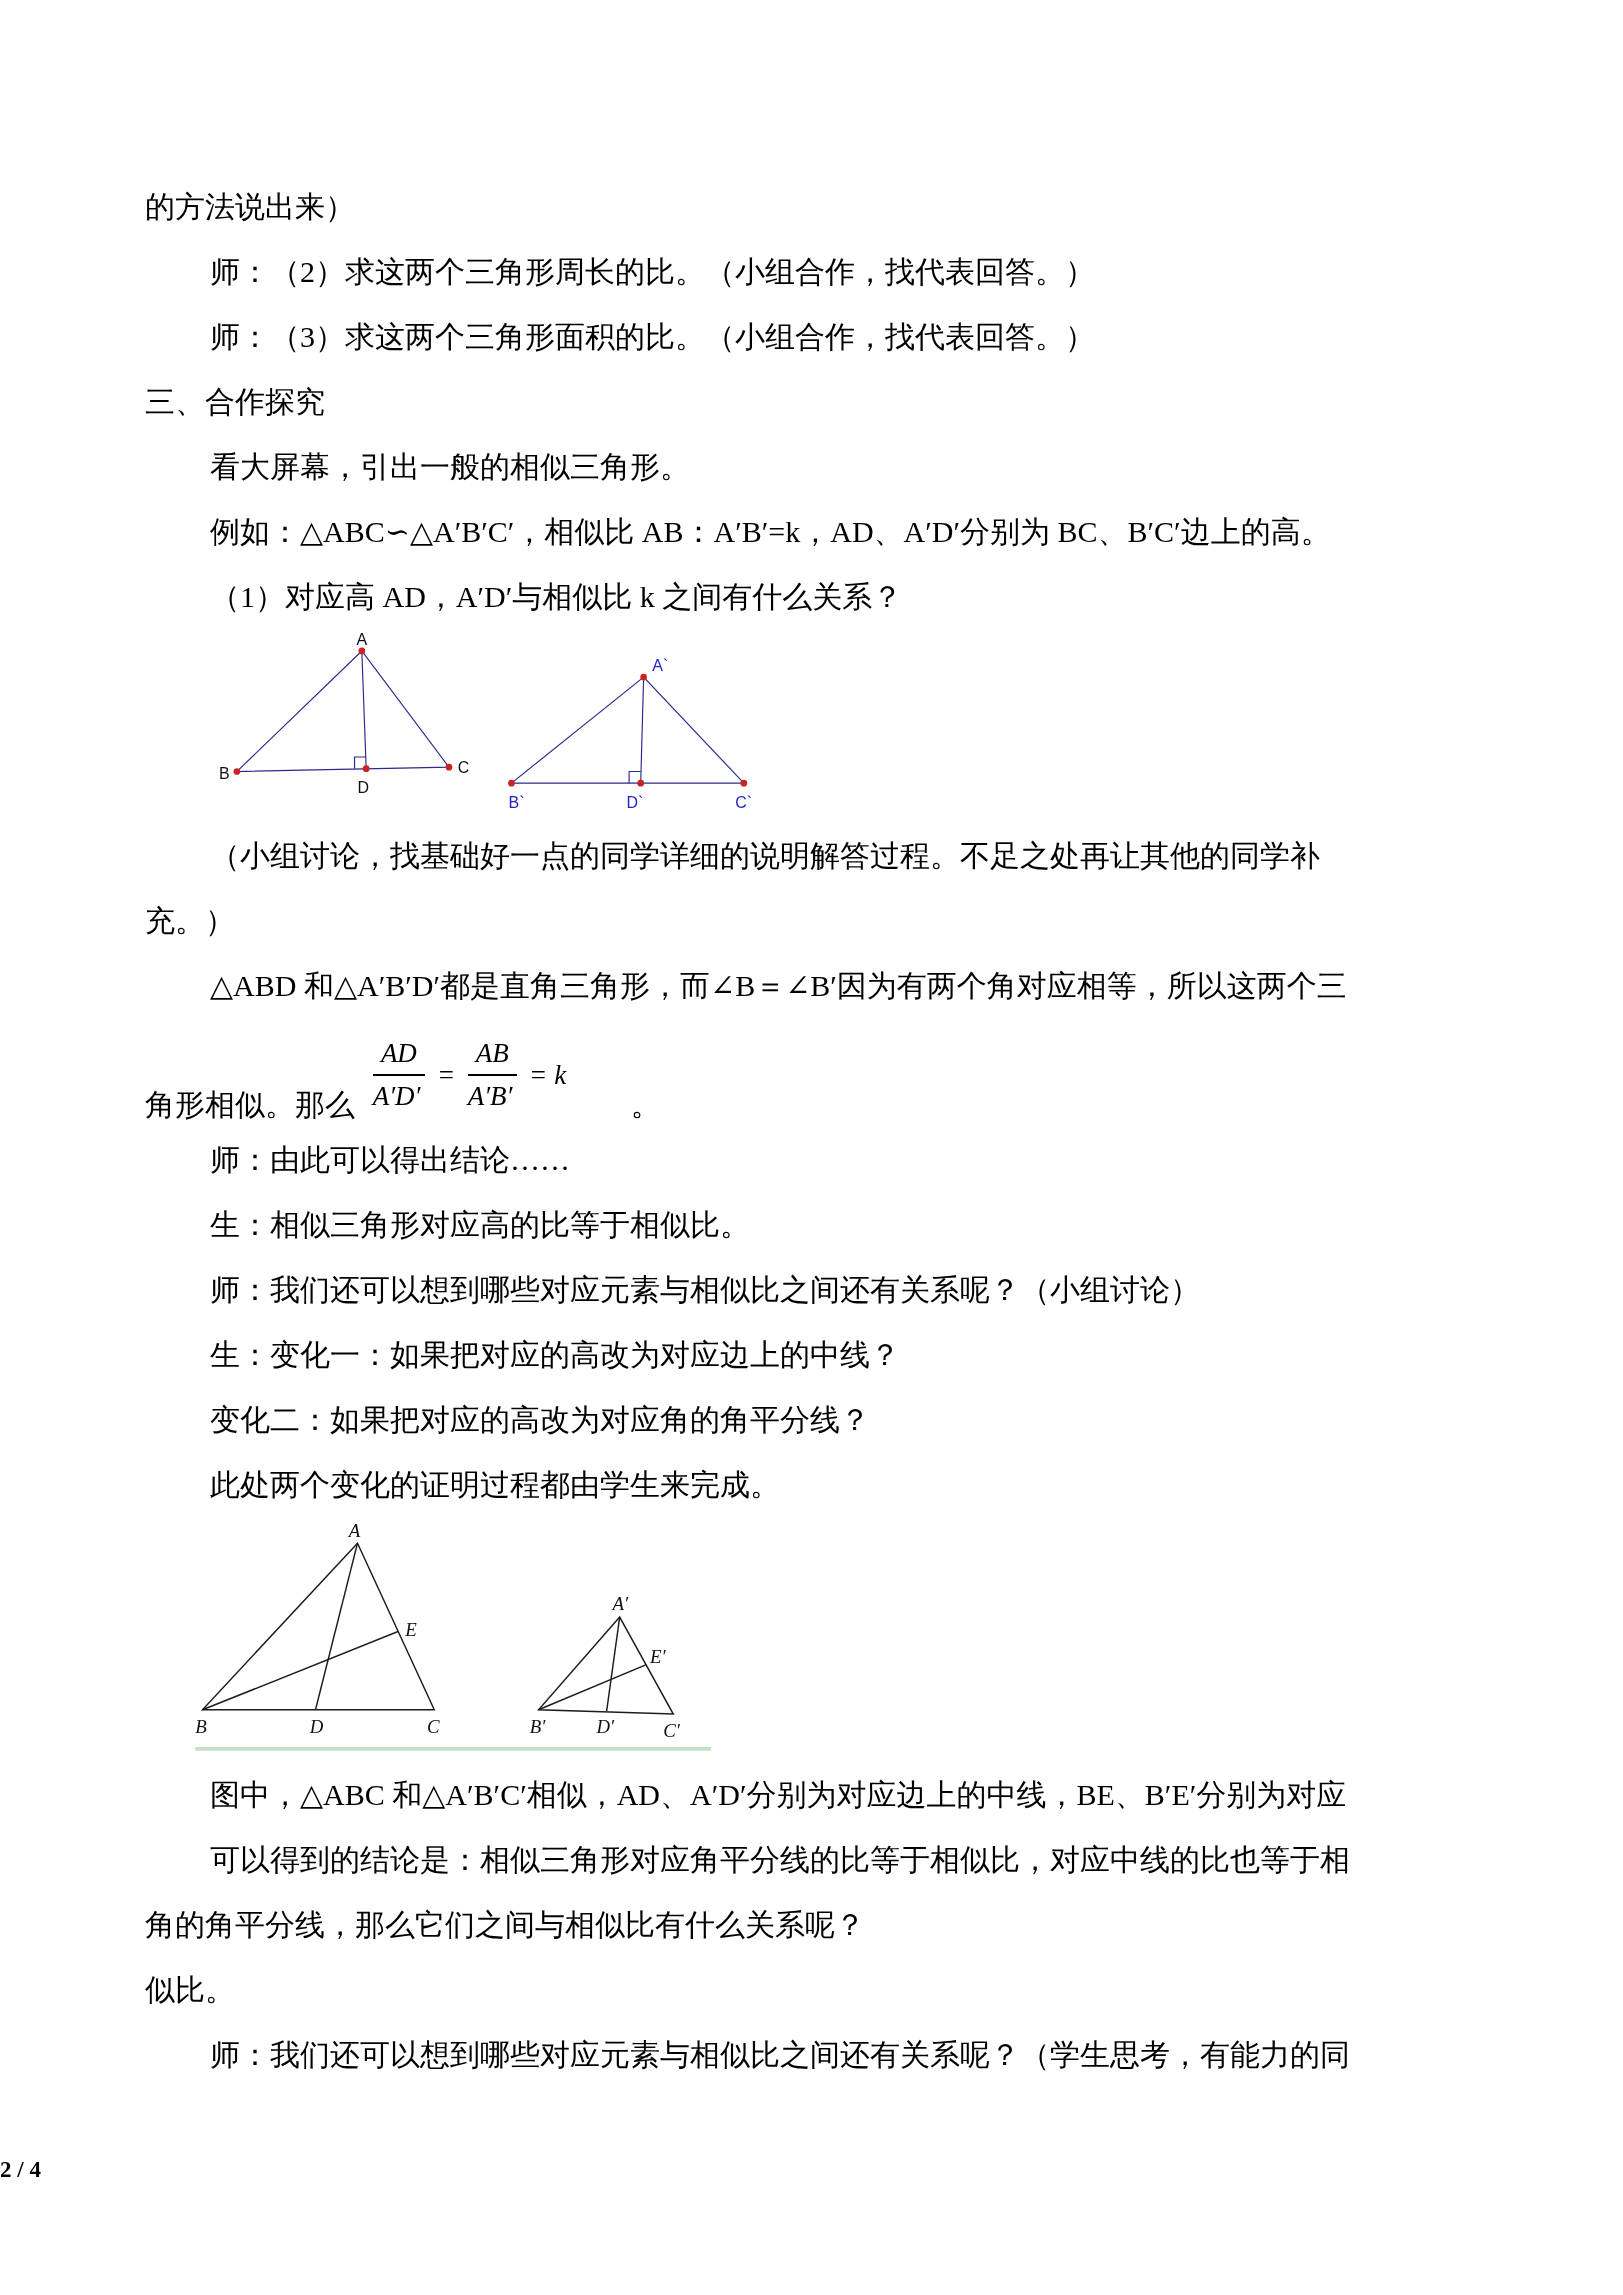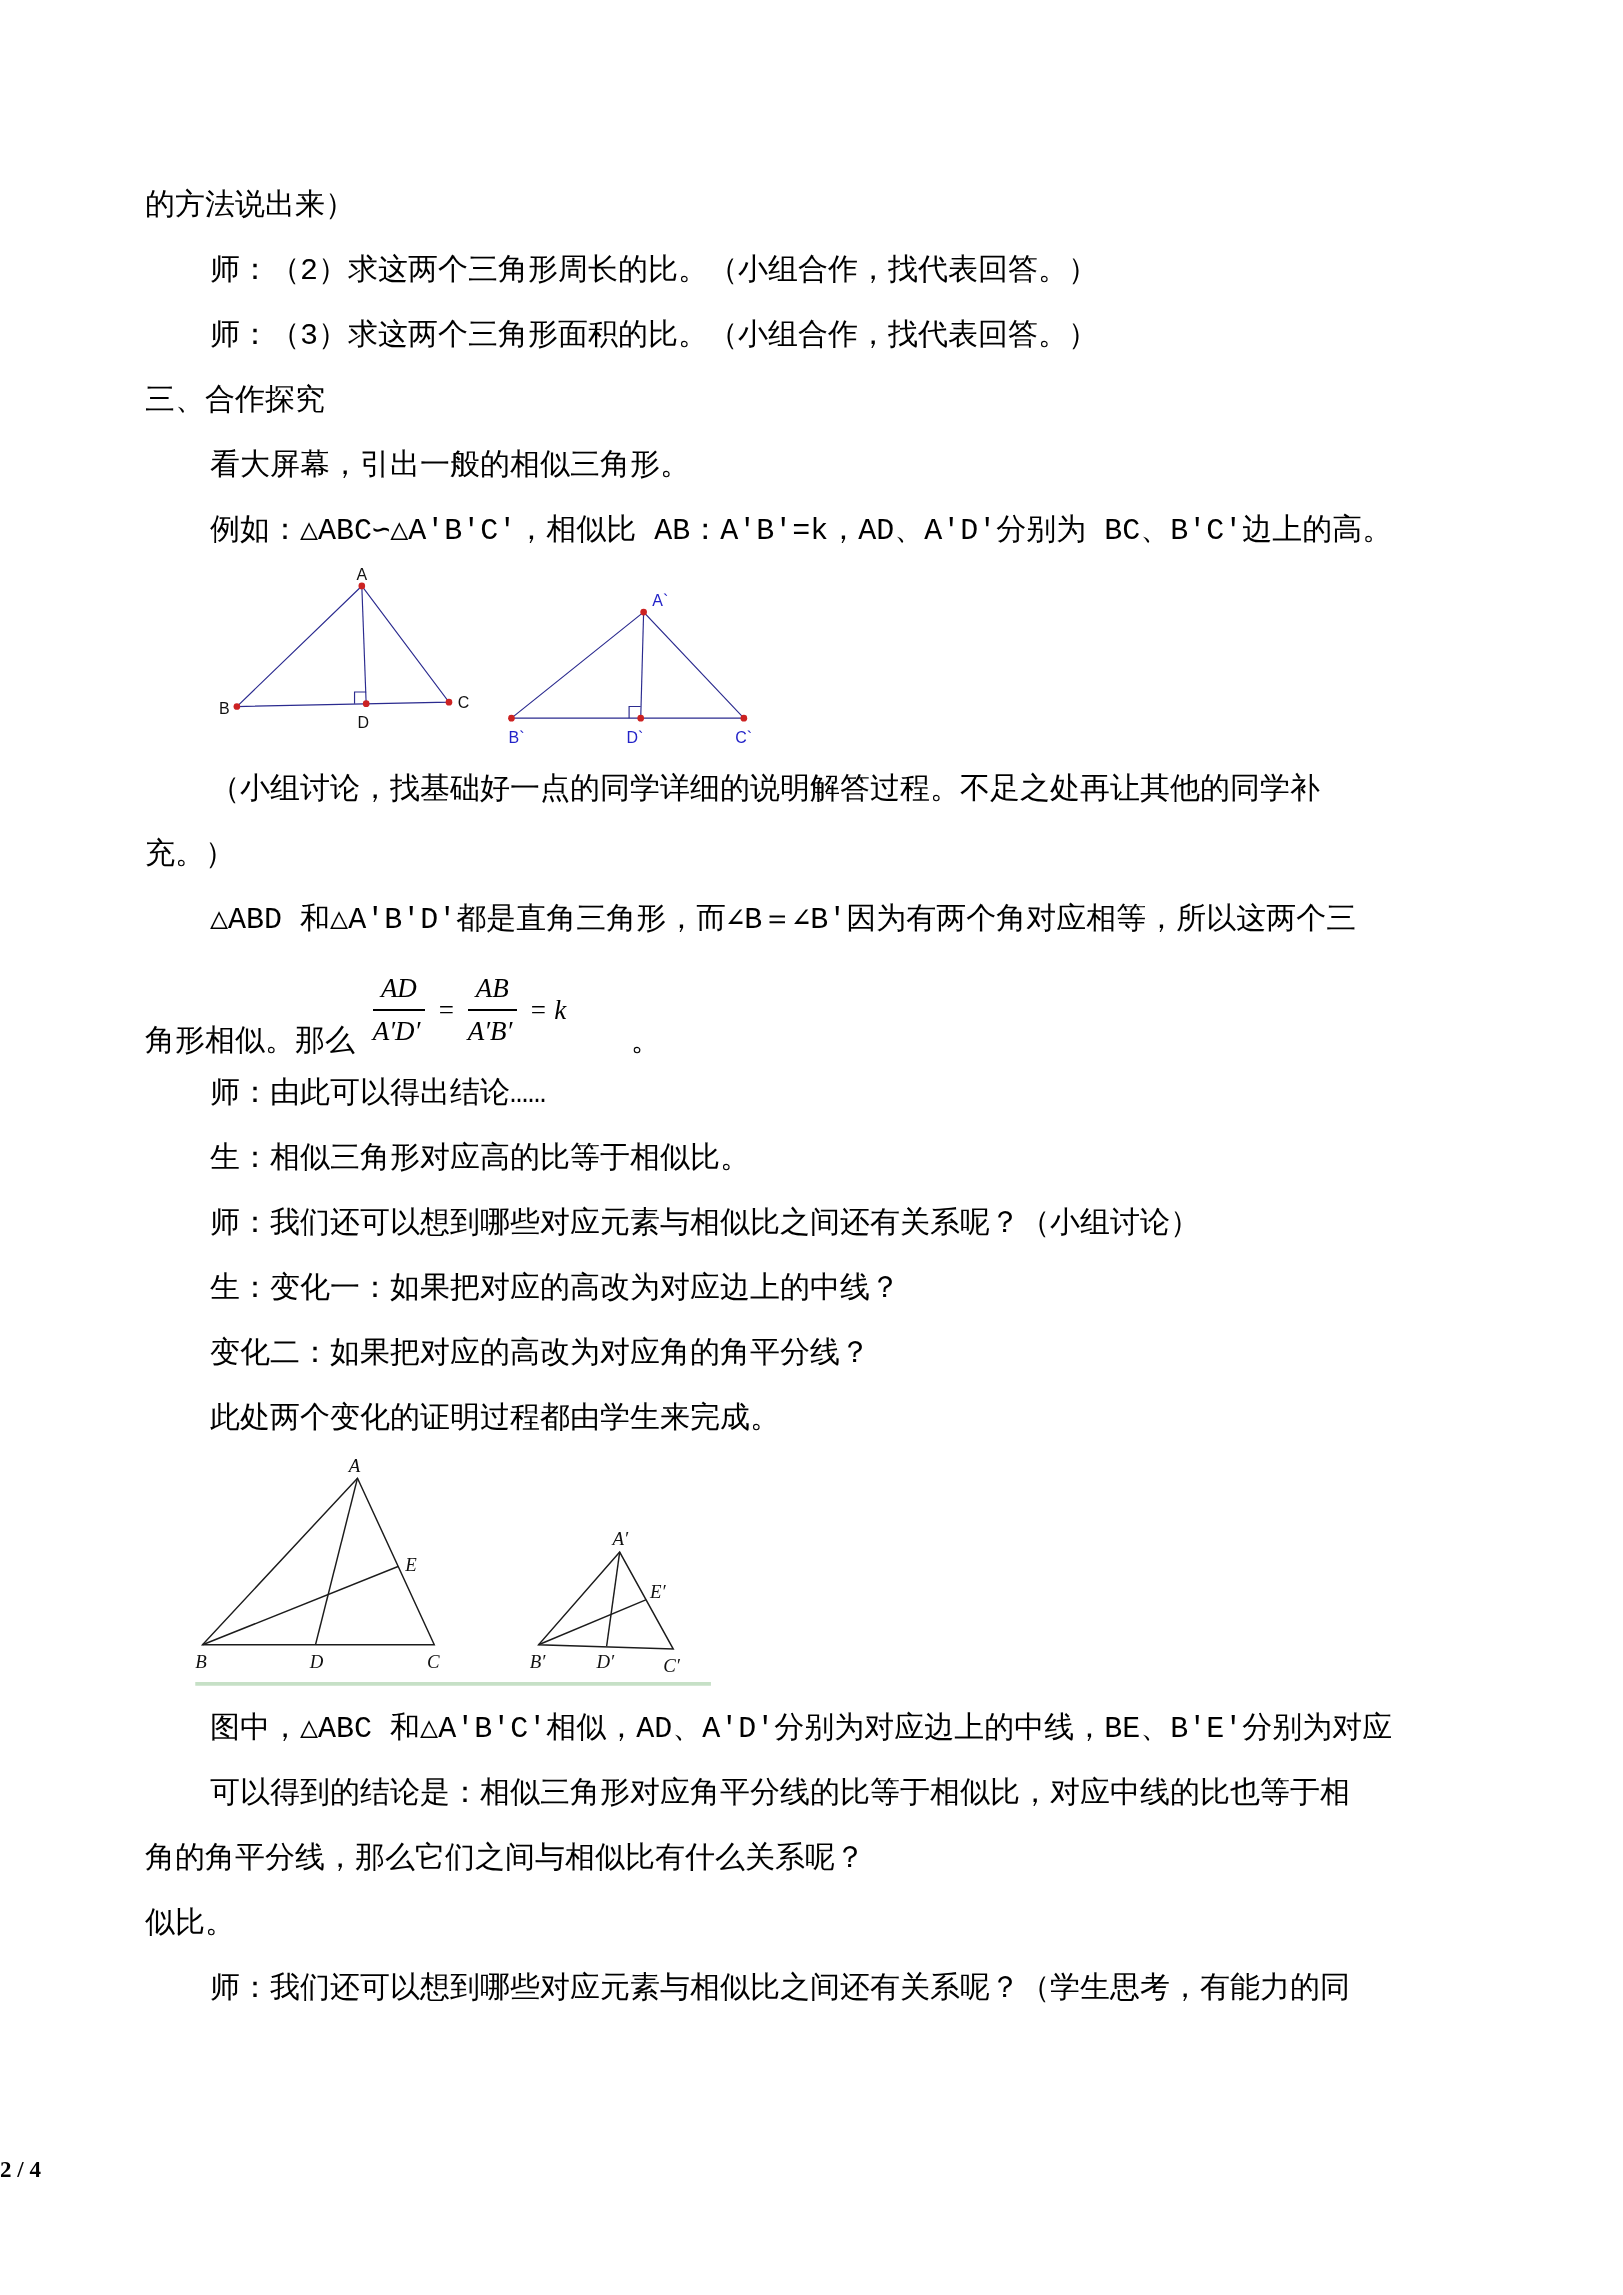--- a/index.html
+++ b/index.html
@@ -21,21 +21,20 @@
     position: absolute;
     left: 145px;
     top: 174px;
     width: 1336px;
   }
   .para {
     margin: 0;
     font-size: 30px;
     line-height: 65px;
     white-space: nowrap;
-    font-family: Liberation Mono, monospace;
   }
   .indent { text-indent: 65px; }
 
   
   .formula-line {
     margin: 0;
     font-size: 30px;
     height: 109px;
     display: flex;
     align-items: flex-end;
@@ -87,20 +86,21 @@
 
 <div class="page" style="--diagram-line: #2b2b8f; --dot: #cc2222; --prime-blue: #2323c8; --green-line: #c6e0c6;">
   <div class="content">
 
     <p class="para">的方法说出来）</p>
     <p class="para indent">师：（2）求这两个三角形周长的比。（小组合作，找代表回答。）</p>
     <p class="para indent">师：（3）求这两个三角形面积的比。（小组合作，找代表回答。）</p>
     <p class="para">三、合作探究</p>
     <p class="para indent">看大屏幕，引出一般的相似三角形。</p>
     <p class="para indent">例如：△ABC∽△A′B′C′，相似比 AB：A′B′=k，AD、A′D′分别为 BC、B′C′边上的高。</p>
+    <p class="para indent">（1）对应高 AD，A′D′与相似比 k 之间有什么关系？</p>
 
     <figure class="fig fig1">
       <svg viewBox="0 0 380 130" width="552" height="189">
 
         <polygon class="tline" points="99,13 13,96 159,93"></polygon>
         <line class="tline" x1="99" y1="13" x2="102" y2="94"></line>
         <polyline class="tline" points="94,94 94,86 102,86"></polyline>
         <circle class="dot" cx="99" cy="13" r="2.3"></circle>
         <circle class="dot" cx="13" cy="96" r="2.3"></circle>
         <circle class="dot" cx="159" cy="93" r="2.3"></circle>

